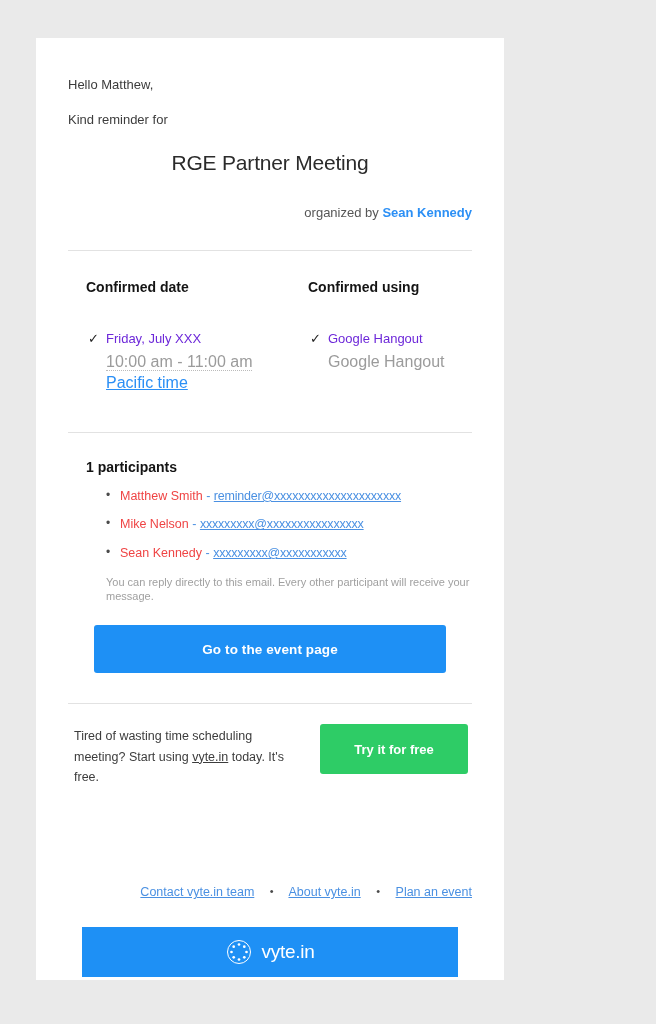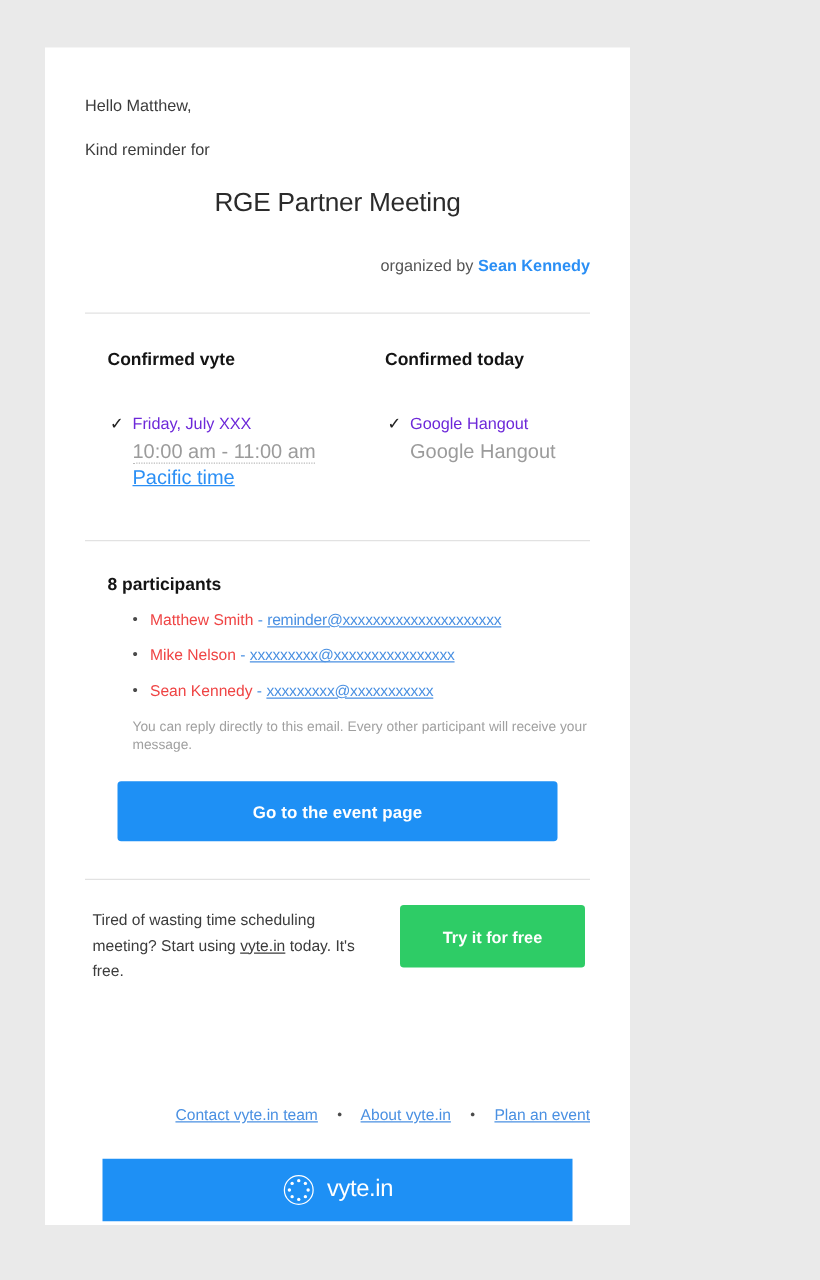--- a/index.html
+++ b/index.html
@@ -274,48 +274,48 @@
     <div class="event-title">RGE Partner Meeting</div>
 
     <div class="organized-row">
       <span>organized by </span><span class="organizer-name">Sean Kennedy</span>
     </div>
 
     <div class="divider divider-1"></div>
 
     <div class="cols">
       <div class="col col-1">
-        <div class="col-head">Confirmed vyte</div>
+        <div class="col-head">Confirmed date</div>
         <div class="col-body">
           <div class="check">✓</div>
           <div>
             <div class="col-main">Friday, July XXX</div>
             <div class="col-sub">
               <span class="time-range">10:00 am - 11:00 am</span>
               <span class="tz-link">Pacific time</span>
             </div>
           </div>
         </div>
       </div>
 
       <div class="col col-2">
-        <div class="col-head">Confirmed today</div>
+        <div class="col-head">Confirmed using</div>
         <div class="col-body">
           <div class="check">✓</div>
           <div>
             <div class="col-main">Google Hangout</div>
             <div class="col-sub">Google Hangout</div>
           </div>
         </div>
       </div>
     </div>
 
     <div class="divider divider-2"></div>
 
-    <div class="participants-head">8 participants</div>
+    <div class="participants-head">1 participants</div>
 
     <ul class="participants">
       <li>
         <span class="p-name">Matthew Smith</span><span class="p-sep"> - </span><span class="p-mail">reminder@xxxxxxxxxxxxxxxxxxxxx</span>
       </li>
       <li>
         <span class="p-name">Mike Nelson</span><span class="p-sep"> - </span><span class="p-mail">xxxxxxxxx@xxxxxxxxxxxxxxxx </span>
       </li>
       <li>
         <span class="p-name">Sean Kennedy</span><span class="p-sep"> - </span><span class="p-mail">xxxxxxxxx@xxxxxxxxxxx</span>

